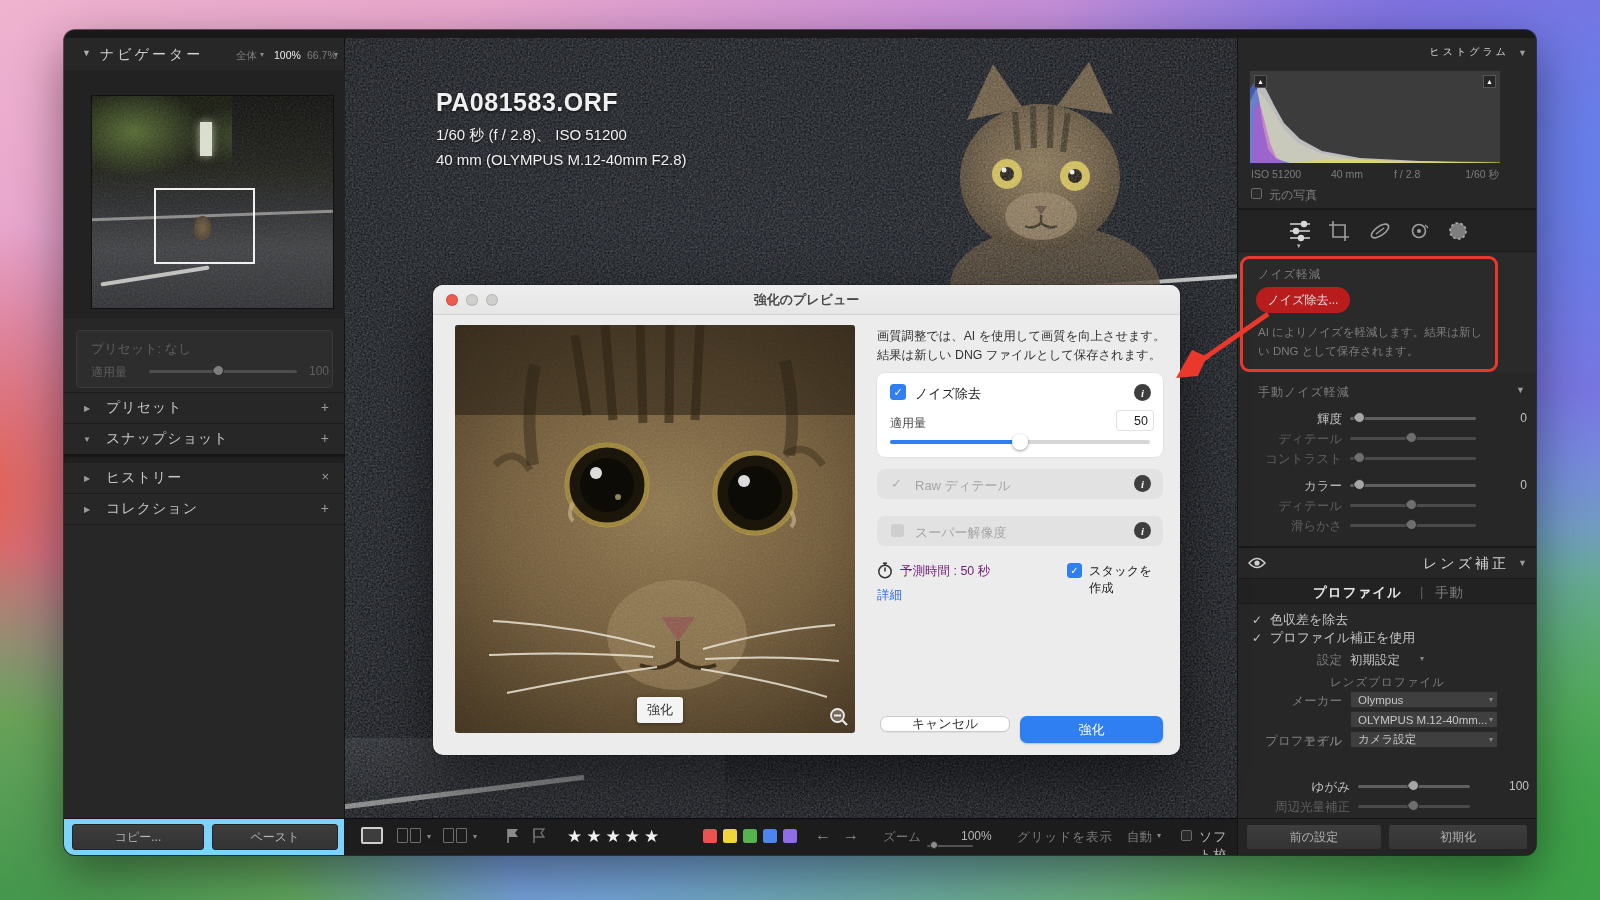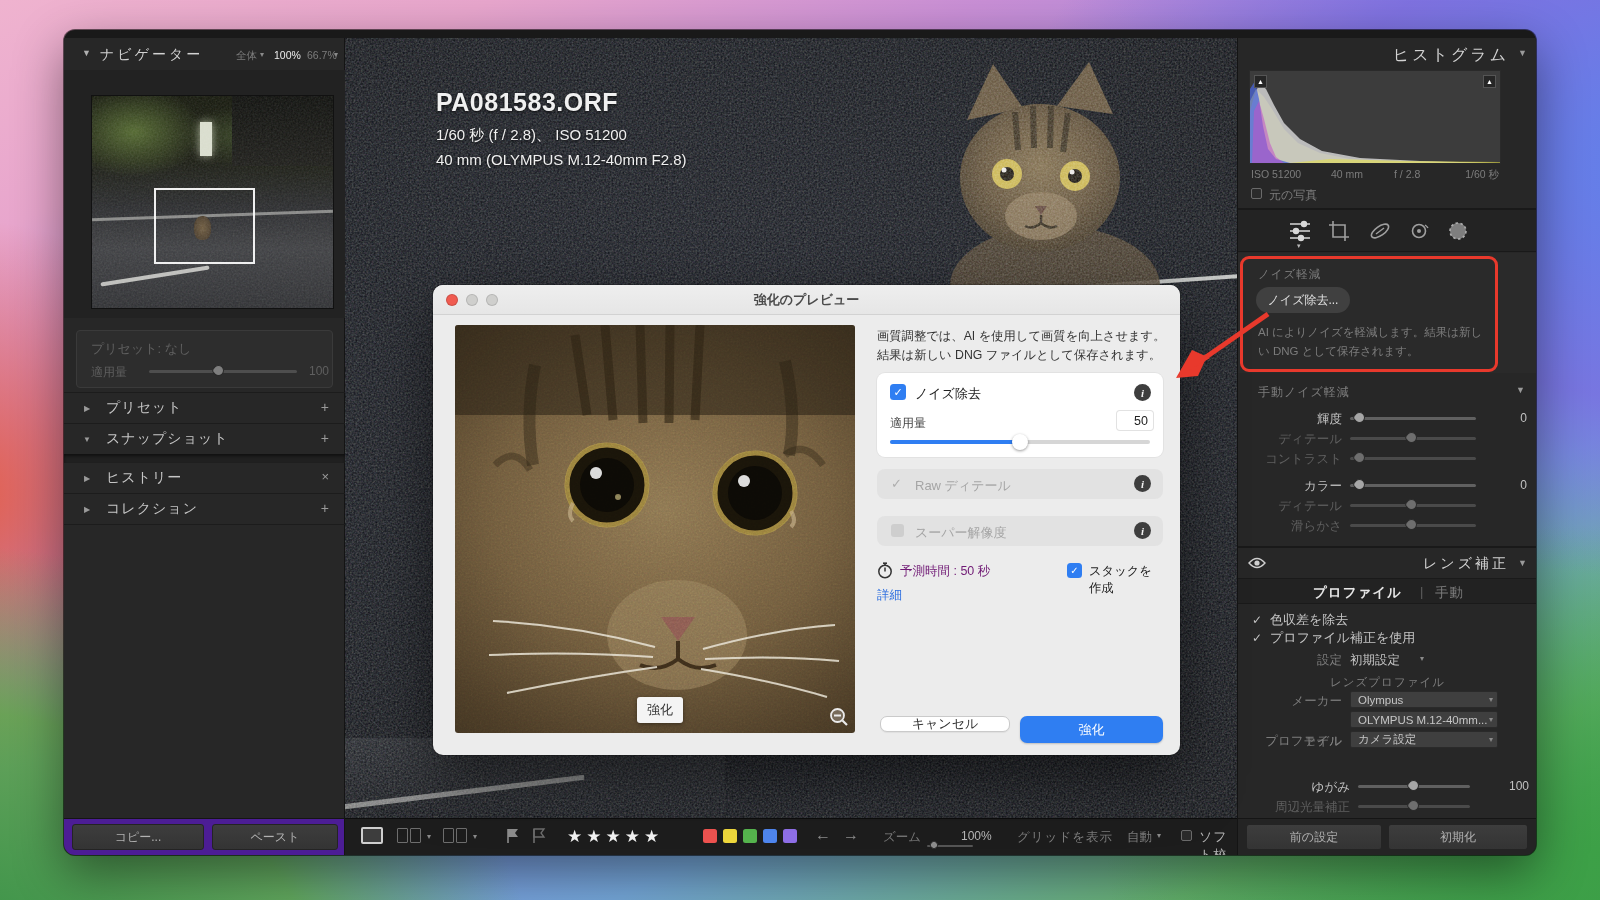--- a/index.html
+++ b/index.html
@@ -153,21 +153,21 @@
           <span class="abs" style="left:42px;top:6px;font-size:14px;color:#c6c6c6;letter-spacing:1px;">コレクション</span>
           <span class="abs" style="right:16px;top:6px;font-size:14px;color:#9a9a9a;">+</span>
         </div>
         <div class="row-divider"></div>
       </div>
     </div>
 
     <div class="abs panel" style="left:1173px;top:8px;width:299px;height:780px;border-left:1px solid #141414;">
 
       <div class="abs" style="left:0;top:0;width:299px;height:28px;">
-        <span class="abs hdrtxt" style="right:28px;top:7px;letter-spacing:3px;font-size:16px;">ヒストグラム</span>
+        <span class="abs hdrtxt" style="right:28px;top:7px;letter-spacing:3px;font-size:10px;">ヒストグラム</span>
         <span class="abs" style="right:10px;top:10px;font-size:9px;color:#9a9a9a;">▼</span>
       </div>
 
       <div class="abs" style="left:11px;top:32px;width:252px;height:94px;background:#3c3c3c;border:1px solid #2a2a2a;">
         <svg width="250" height="92">
           <polygon points="0,92 0,30 6,18 14,26 22,38 34,58 48,72 70,82 100,88 140,90 250,92" fill="#e8e13a" opacity="0.9"></polygon>
           <polygon points="0,92 0,40 5,22 10,12 16,18 24,34 34,52 50,68 72,80 110,87 170,90 250,92" fill="#c7c7c7" opacity="0.92"></polygon>
           <polygon points="0,92 0,18 5,10 9,28 13,55 18,78 26,88 40,92" fill="#4a64d8" opacity="0.75"></polygon>
           <polygon points="2,92 4,40 9,30 14,48 20,72 26,86 34,92" fill="#c252c8" opacity="0.55"></polygon>
           <polygon points="40,92 80,88 160,90 250,91 250,92" fill="#e8e13a" opacity="0.5"></polygon>
@@ -218,21 +218,21 @@
           <circle cx="11" cy="11" r="2" fill="#9f9f9f"></circle>
           <path d="M17,5 a7,7 0 0 1 3,3" stroke="#9f9f9f" stroke-width="1.4" fill="none"></path>
         </svg>
         <svg class="abs" style="left:208px;top:10px;" width="24" height="22" viewBox="0 0 24 22">
           <circle cx="12" cy="11" r="8" fill="#8f8f8f" stroke="#c5c5c5" stroke-width="1.6" stroke-dasharray="2.5 2.5" opacity="0.85"></circle>
         </svg>
       </div>
 
       <div class="abs" style="left:0;top:215px;width:299px;height:120px;background:#2a2a2a;">
         <span class="abs dim" style="left:20px;top:14px;font-size:11.5px;letter-spacing:1px;">ノイズ軽減</span>
-        <div class="abs" style="left:18px;top:34px;width:94px;height:26px;background:#404040;border-radius:13px;display:flex;align-items:center;justify-content:center;">
+        <div class="abs" style="left:18px;top:34px;width:94px;height:26px;background:#b91c1c;border-radius:13px;display:flex;align-items:center;justify-content:center;">
           <span style="font-size:12px;color:#e2e2e2;">ノイズ除去...</span>
         </div>
         <div class="abs dim" style="left:20px;top:70px;width:232px;font-size:11.5px;line-height:1.65;white-space:normal;">AI によりノイズを軽減します。結果は新しい DNG として保存されます。</div>
       </div>
 
       <div class="abs" style="left:0;top:338px;width:299px;height:170px;">
         <span class="abs dim" style="left:20px;top:8px;font-size:12px;letter-spacing:1px;">手動ノイズ軽減</span>
         <span class="abs" style="right:12px;top:9px;font-size:9px;color:#9a9a9a;">▼</span>
 
         <div class="abs" style="left:0;top:32px;width:299px;height:20px;">
@@ -331,21 +331,21 @@
         </div>
         <div class="abs" style="left:0;top:248px;width:299px;height:20px;">
           <span class="abs vdim" style="right:187px;top:3px;font-size:12.5px;">周辺光量補正</span>
           <div class="track" style="left:120px;top:9px;width:112px;background:#4a4a4a;height:2.5px;">
               <div class="thumbk" style="left:50px;background:#6e6e6e;"></div>
             </div>
         </div>
       </div>
     </div>
 
-    <div class="abs" style="left:0;top:788px;width:281px;height:37px;background:#4c1d95;border-top:1px solid #151515;border-right:1px solid #141414;text-align:right;">
+    <div class="abs" style="left:0;top:788px;width:281px;height:37px;background:#7dd3fc;border-top:1px solid #151515;border-right:1px solid #141414;text-align:right;">
       <div class="lr-btn abs" style="left:8px;top:5px;width:132px;height:26px;">
           <span>コピー...</span>
         </div>
       <div class="lr-btn abs" style="left:148px;top:5px;width:126px;height:26px;">
           <span>ペースト</span>
         </div>
     </div>
 
     <div class="abs" style="left:281px;top:788px;width:892px;height:37px;background:#1d1d1d;border-top:1px solid #0d0d0d;">
       <div class="abs" style="left:16px;top:8px;width:22px;height:17px;border:2px solid #cfcfcf;border-radius:2px;background:#3d3d3d;"></div>

